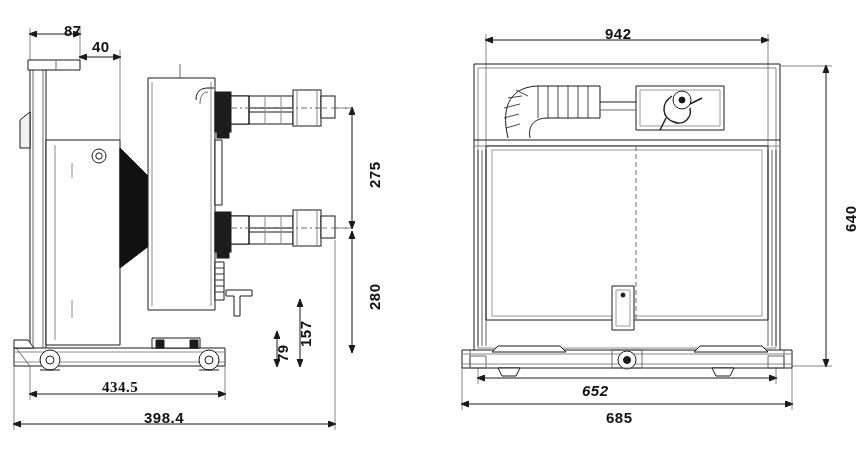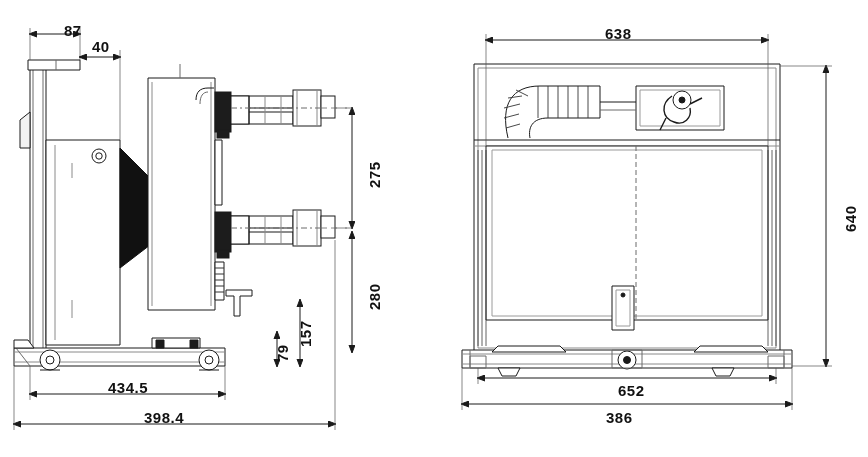--- a/index.html
+++ b/index.html
@@ -245,21 +245,21 @@
   </svg>
 
   <div class="dim-text" style="left:64px; top:14px;margin-top:8px;">87</div>
   <div class="dim-text" style="left:92px; top:38px;text-align:center;">40</div>
 
   <div class="dim-text vert" style="left:366px; top:188px;">275</div>
   <div class="dim-text vert" style="left:366px; top:310px;">280</div>
   <div class="dim-text vert" style="left:297px; top:347px;">157</div>
   <div class="dim-text vert" style="left:274px; top:362px;">79</div>
 
-  <div class="dim-text" style="left:108px; top:379px;">434.5</div>
+  <div class="dim-text" style="left:102px; top:379px;font-family:Liberation Serif, serif;">434.5</div>
   <div class="dim-text" style="left:144px; top:409px;">398.4</div>
 
-  <div class="dim-text" style="left:605px; top:25px;">638</div>
+  <div class="dim-text" style="left:605px; top:25px;">942</div>
   <div class="dim-text vert" style="left:842px; top:232px;">640</div>
-  <div class="dim-text" style="left:618px; top:382px;">652</div>
-  <div class="dim-text" style="left:606px; top:409px;">386</div>
+  <div class="dim-text" style="left:582px; top:382px;font-style:italic;">652</div>
+  <div class="dim-text" style="left:606px; top:409px;">685</div>
 
 </div>
 
 </body></html>

